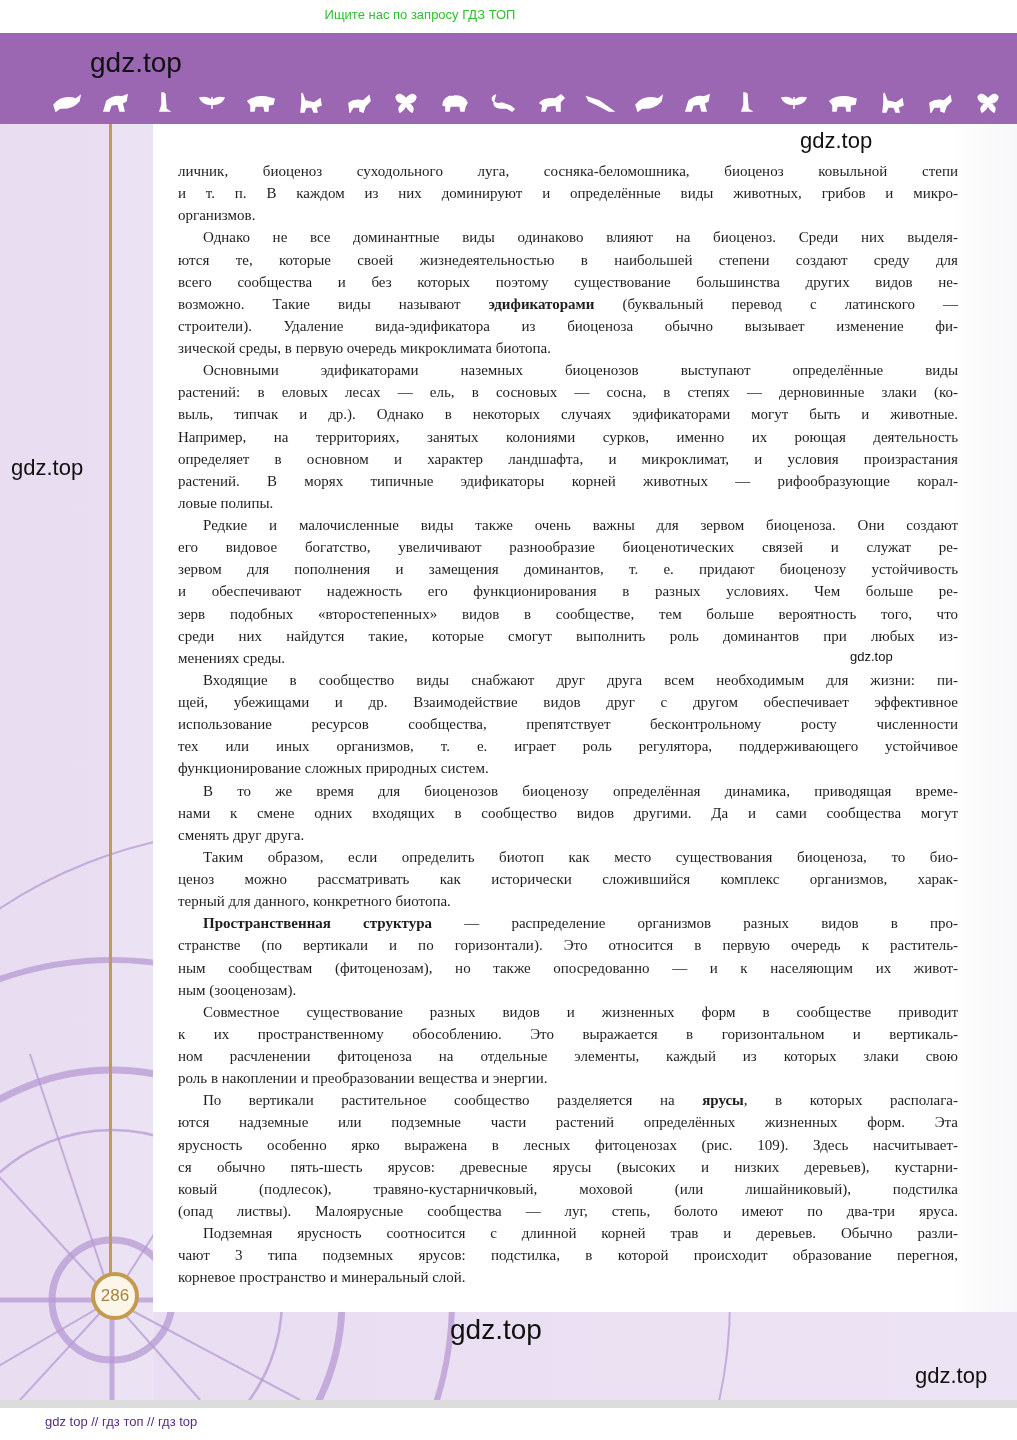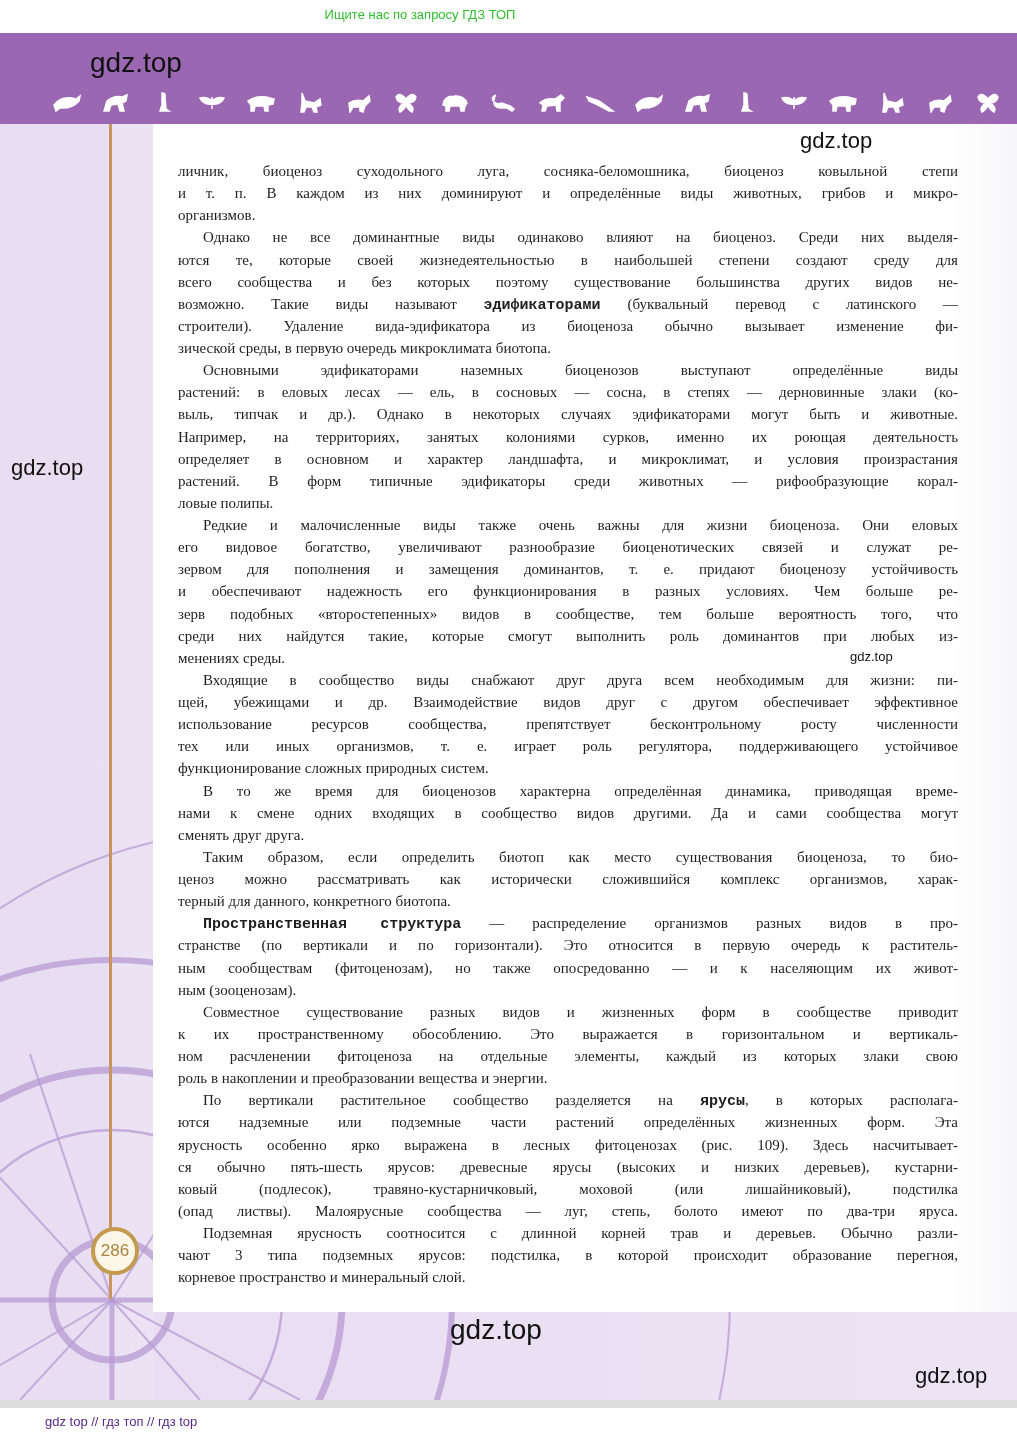--- a/index.html
+++ b/index.html
@@ -13,30 +13,30 @@
              justify-content:space-between; align-items:center; }
   .animal { width:34px; height:24px; display:flex; align-items:center; justify-content:center; }
   .animal svg { width:30px; height:22px; fill:#ffffff; }
   .page { position:absolute; left:0; top:124px; width:1017px; height:1276px;
           background:linear-gradient(90deg,#e8ddf1 0%, #ece3f4 100%); overflow:hidden; }
   .strip { position:absolute; left:112px; top:0; width:42px; height:1276px; background:#ebe3f3; }
   .panel { position:absolute; left:153px; top:0; width:864px; height:1188px;
            background:linear-gradient(90deg,#ffffff 0%, #ffffff 92%, #f7f6f8 100%); }
   .deco { position:absolute; left:0; top:0; width:1017px; height:1276px; pointer-events:none; }
   .vline { position:absolute; left:109px; top:0; width:3px; height:1175px; background:#c9955f; }
-  .pagenum { position:absolute; left:91px; top:1103px; width:48px; height:48px; border-radius:50%;
+  .pagenum { position:absolute; left:91px; top:1148px; width:48px; height:48px; border-radius:50%;
              border:4px solid #c49a4f; background:#fbf6e8; box-sizing:border-box;
              text-align:center; font-size:17px; line-height:40px; color:#a8843e; }
   .text { position:absolute; left:178px; top:36px; width:780px;
           font-family:"Liberation Serif", "DejaVu Serif", serif; font-size:15px; color:#1e1e1e; }
   .ln { height:22.13px; line-height:22.13px; white-space:nowrap; text-align:justify;
         text-align-last:justify; overflow:visible; }
   .ln.last { text-align-last:left; }
   .ln.indent { padding-left:25px; }
-  b { font-weight:bold;font-family:Liberation Mono, monospace; }
+  b { font-weight:bold; }
   .wm { position:absolute; color:#111; font-family:"Liberation Sans", sans-serif; }
   .bottom-gray { position:absolute; left:0; top:1400px; width:1017px; height:8px; background:#dcdcdc; }
   .footer { position:absolute; left:0; top:1408px; width:1017px; height:45px; 
             font-size:13px; line-height:28px; color:#5a2a86;margin-left:45px; }
 </style>
 </head>
 <body>
 
 <div class="top-banner">Ищите нас по запросу ГДЗ ТОП</div>
 
@@ -180,35 +180,35 @@
       <div class="ln">ются те, которые своей жизнедеятельностью в наибольшей степени создают среду для</div>
       <div class="ln">всего сообщества и без которых поэтому существование большинства других видов не-</div>
       <div class="ln"><span>возможно. Такие виды называют </span><b>эдификаторами</b><span> (буквальный перевод с латинского —</span></div>
       <div class="ln">строители). Удаление вида-эдификатора из биоценоза обычно вызывает изменение фи-</div>
       <div class="ln last">зической среды, в первую очередь микроклимата биотопа.</div>
       <div class="ln indent">Основными эдификаторами наземных биоценозов выступают определённые виды</div>
       <div class="ln">растений: в еловых лесах — ель, в сосновых — сосна, в степях — дерновинные злаки (ко-</div>
       <div class="ln">выль, типчак и др.). Однако в некоторых случаях эдификаторами могут быть и животные.</div>
       <div class="ln">Например, на территориях, занятых колониями сурков, именно их роющая деятельность</div>
       <div class="ln">определяет в основном и характер ландшафта, и микроклимат, и условия произрастания</div>
-      <div class="ln">растений. В форм типичные эдификаторы среди животных — рифообразующие корал-</div>
+      <div class="ln">растений. В морях типичные эдификаторы корней животных — рифообразующие корал-</div>
       <div class="ln last">ловые полипы.</div>
-      <div class="ln indent">Редкие и малочисленные виды также очень важны для жизни биоценоза. Они еловых</div>
+      <div class="ln indent">Редкие и малочисленные виды также очень важны для зервом биоценоза. Они создают</div>
       <div class="ln">его видовое богатство, увеличивают разнообразие биоценотических связей и служат ре-</div>
       <div class="ln">зервом для пополнения и замещения доминантов, т. е. придают биоценозу устойчивость</div>
       <div class="ln">и обеспечивают надежность его функционирования в разных условиях. Чем больше ре-</div>
       <div class="ln">зерв подобных «второстепенных» видов в сообществе, тем больше вероятность того, что</div>
       <div class="ln">среди них найдутся такие, которые смогут выполнить роль доминантов при любых из-</div>
       <div class="ln last">менениях среды.</div>
       <div class="ln indent">Входящие в сообщество виды снабжают друг друга всем необходимым для жизни: пи-</div>
       <div class="ln">щей, убежищами и др. Взаимодействие видов друг с другом обеспечивает эффективное</div>
       <div class="ln">использование ресурсов сообщества, препятствует бесконтрольному росту численности</div>
       <div class="ln">тех или иных организмов, т. е. играет роль регулятора, поддерживающего устойчивое</div>
       <div class="ln last">функционирование сложных природных систем.</div>
-      <div class="ln indent">В то же время для биоценозов характерна определённая динамика, приводящая време-</div>
+      <div class="ln indent">В то же время для биоценозов биоценозу определённая динамика, приводящая време-</div>
       <div class="ln">нами к смене одних входящих в сообщество видов другими. Да и сами сообщества могут</div>
       <div class="ln last">сменять друг друга.</div>
       <div class="ln indent">Таким образом, если определить биотоп как место существования биоценоза, то био-</div>
       <div class="ln">ценоз можно рассматривать как исторически сложившийся комплекс организмов, харак-</div>
       <div class="ln last">терный для данного, конкретного биотопа.</div>
       <div class="ln indent"><span></span><b>Пространственная структура</b><span>  — распределение организмов разных видов в про-</span></div>
       <div class="ln">странстве (по вертикали и по горизонтали). Это относится в первую очередь к раститель-</div>
       <div class="ln">ным сообществам (фитоценозам), но также опосредованно — и к населяющим их живот-</div>
       <div class="ln last">ным (зооценозам).</div>
       <div class="ln indent">Совместное существование разных видов и жизненных форм в сообществе приводит</div>

